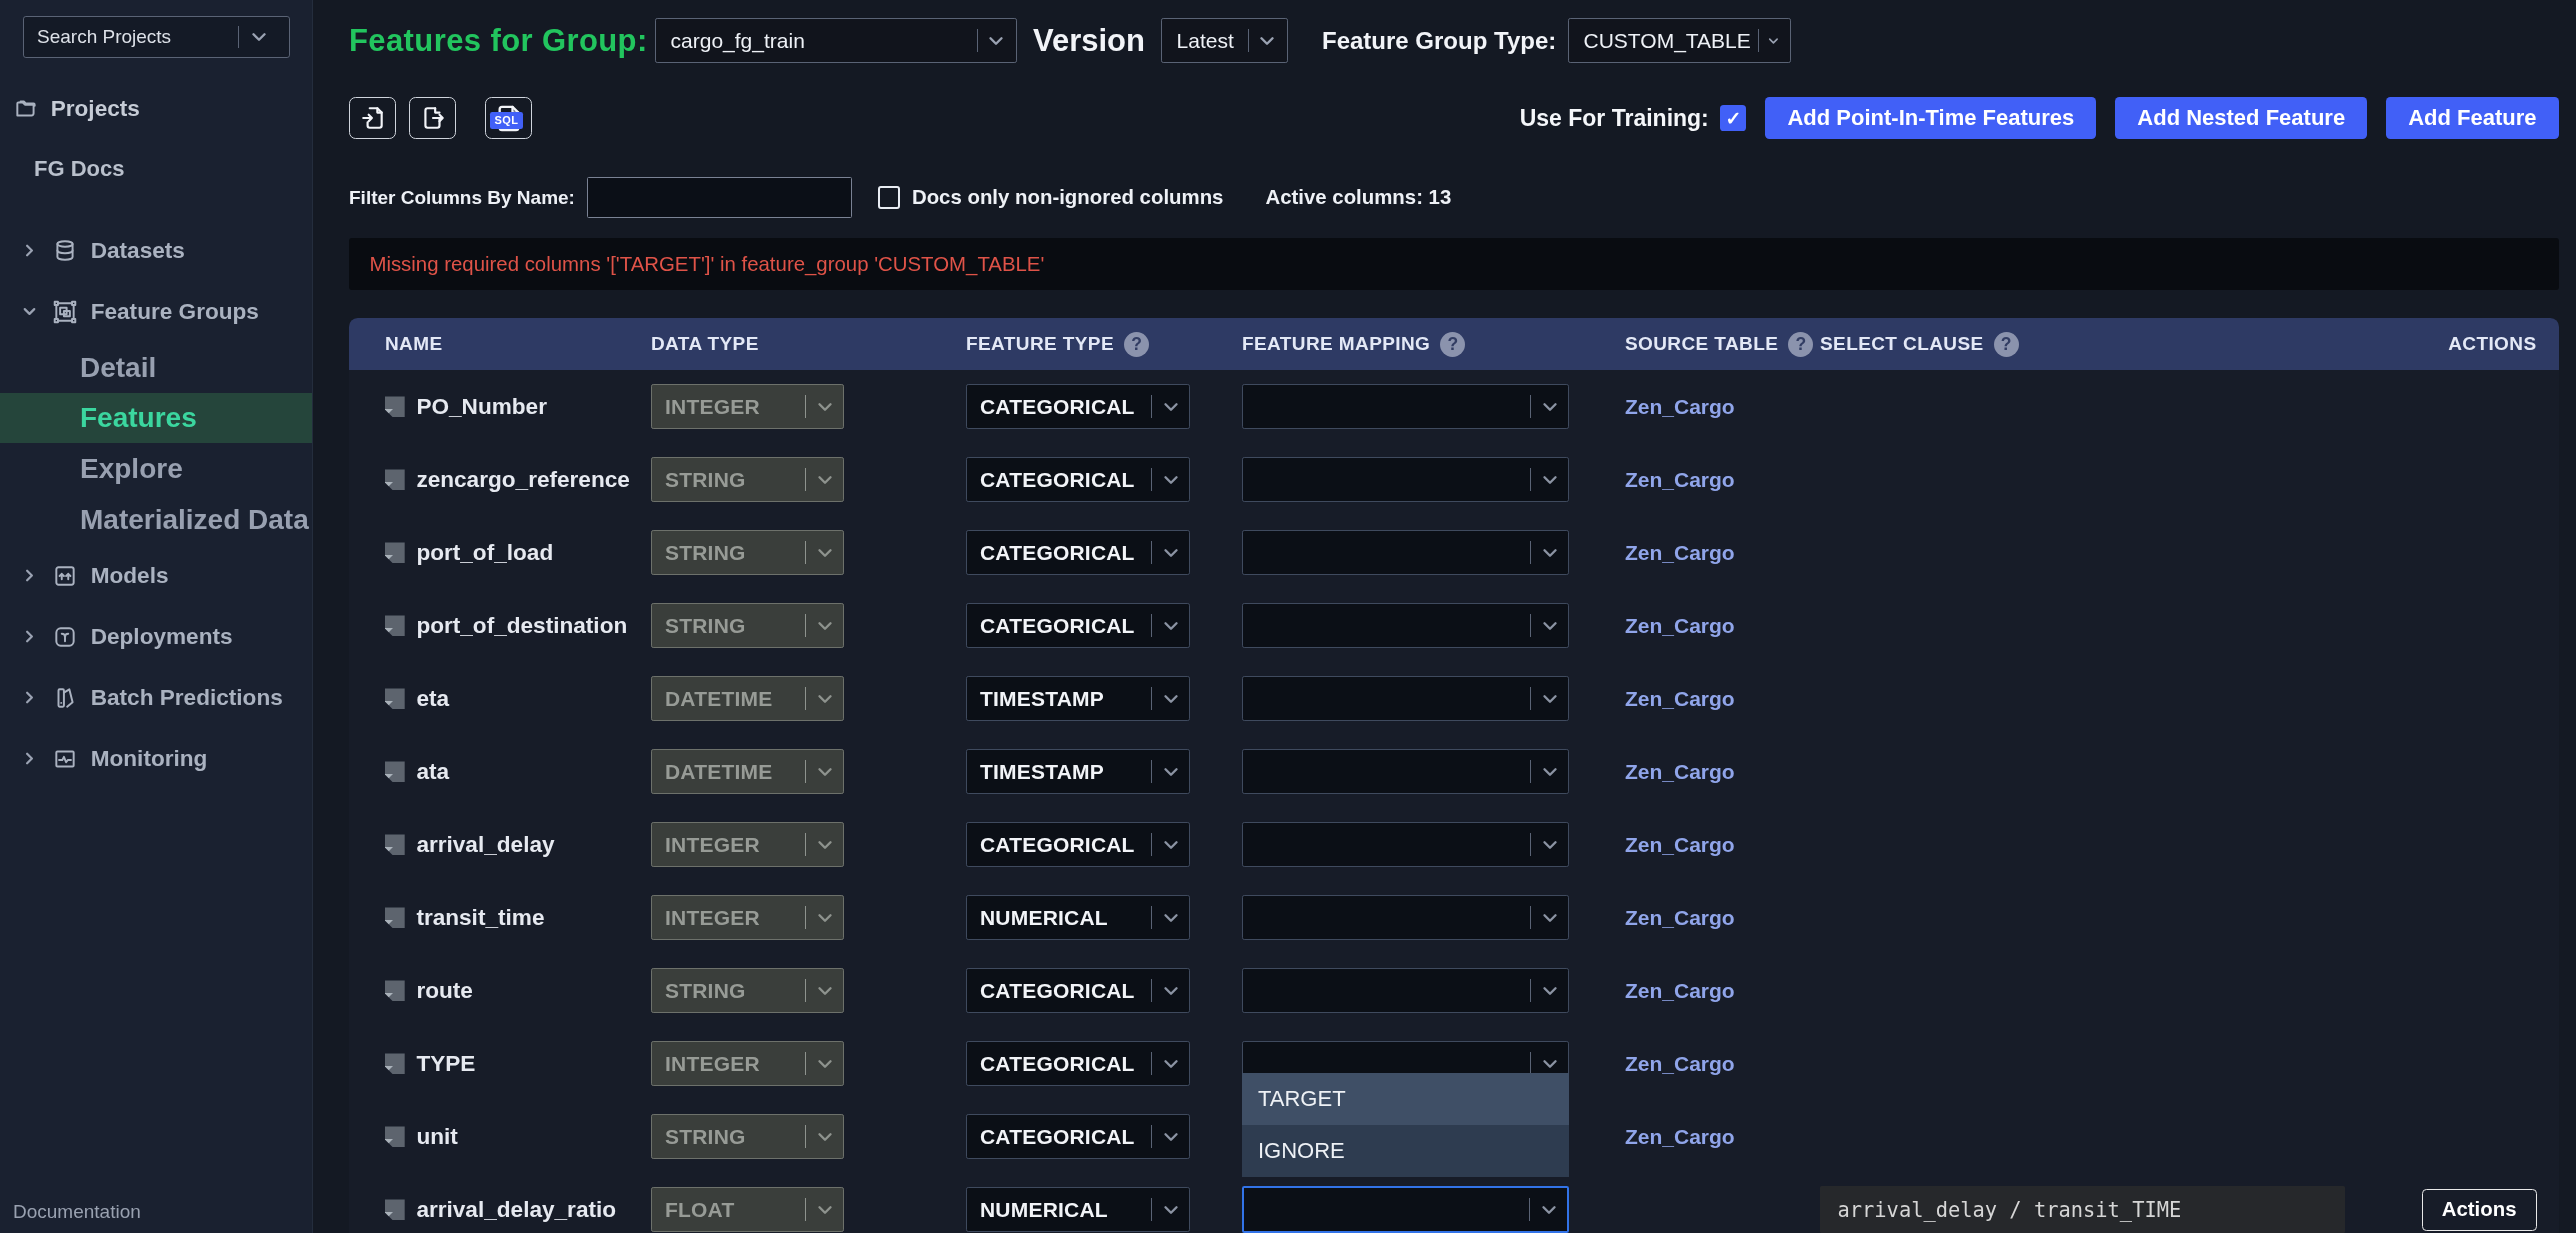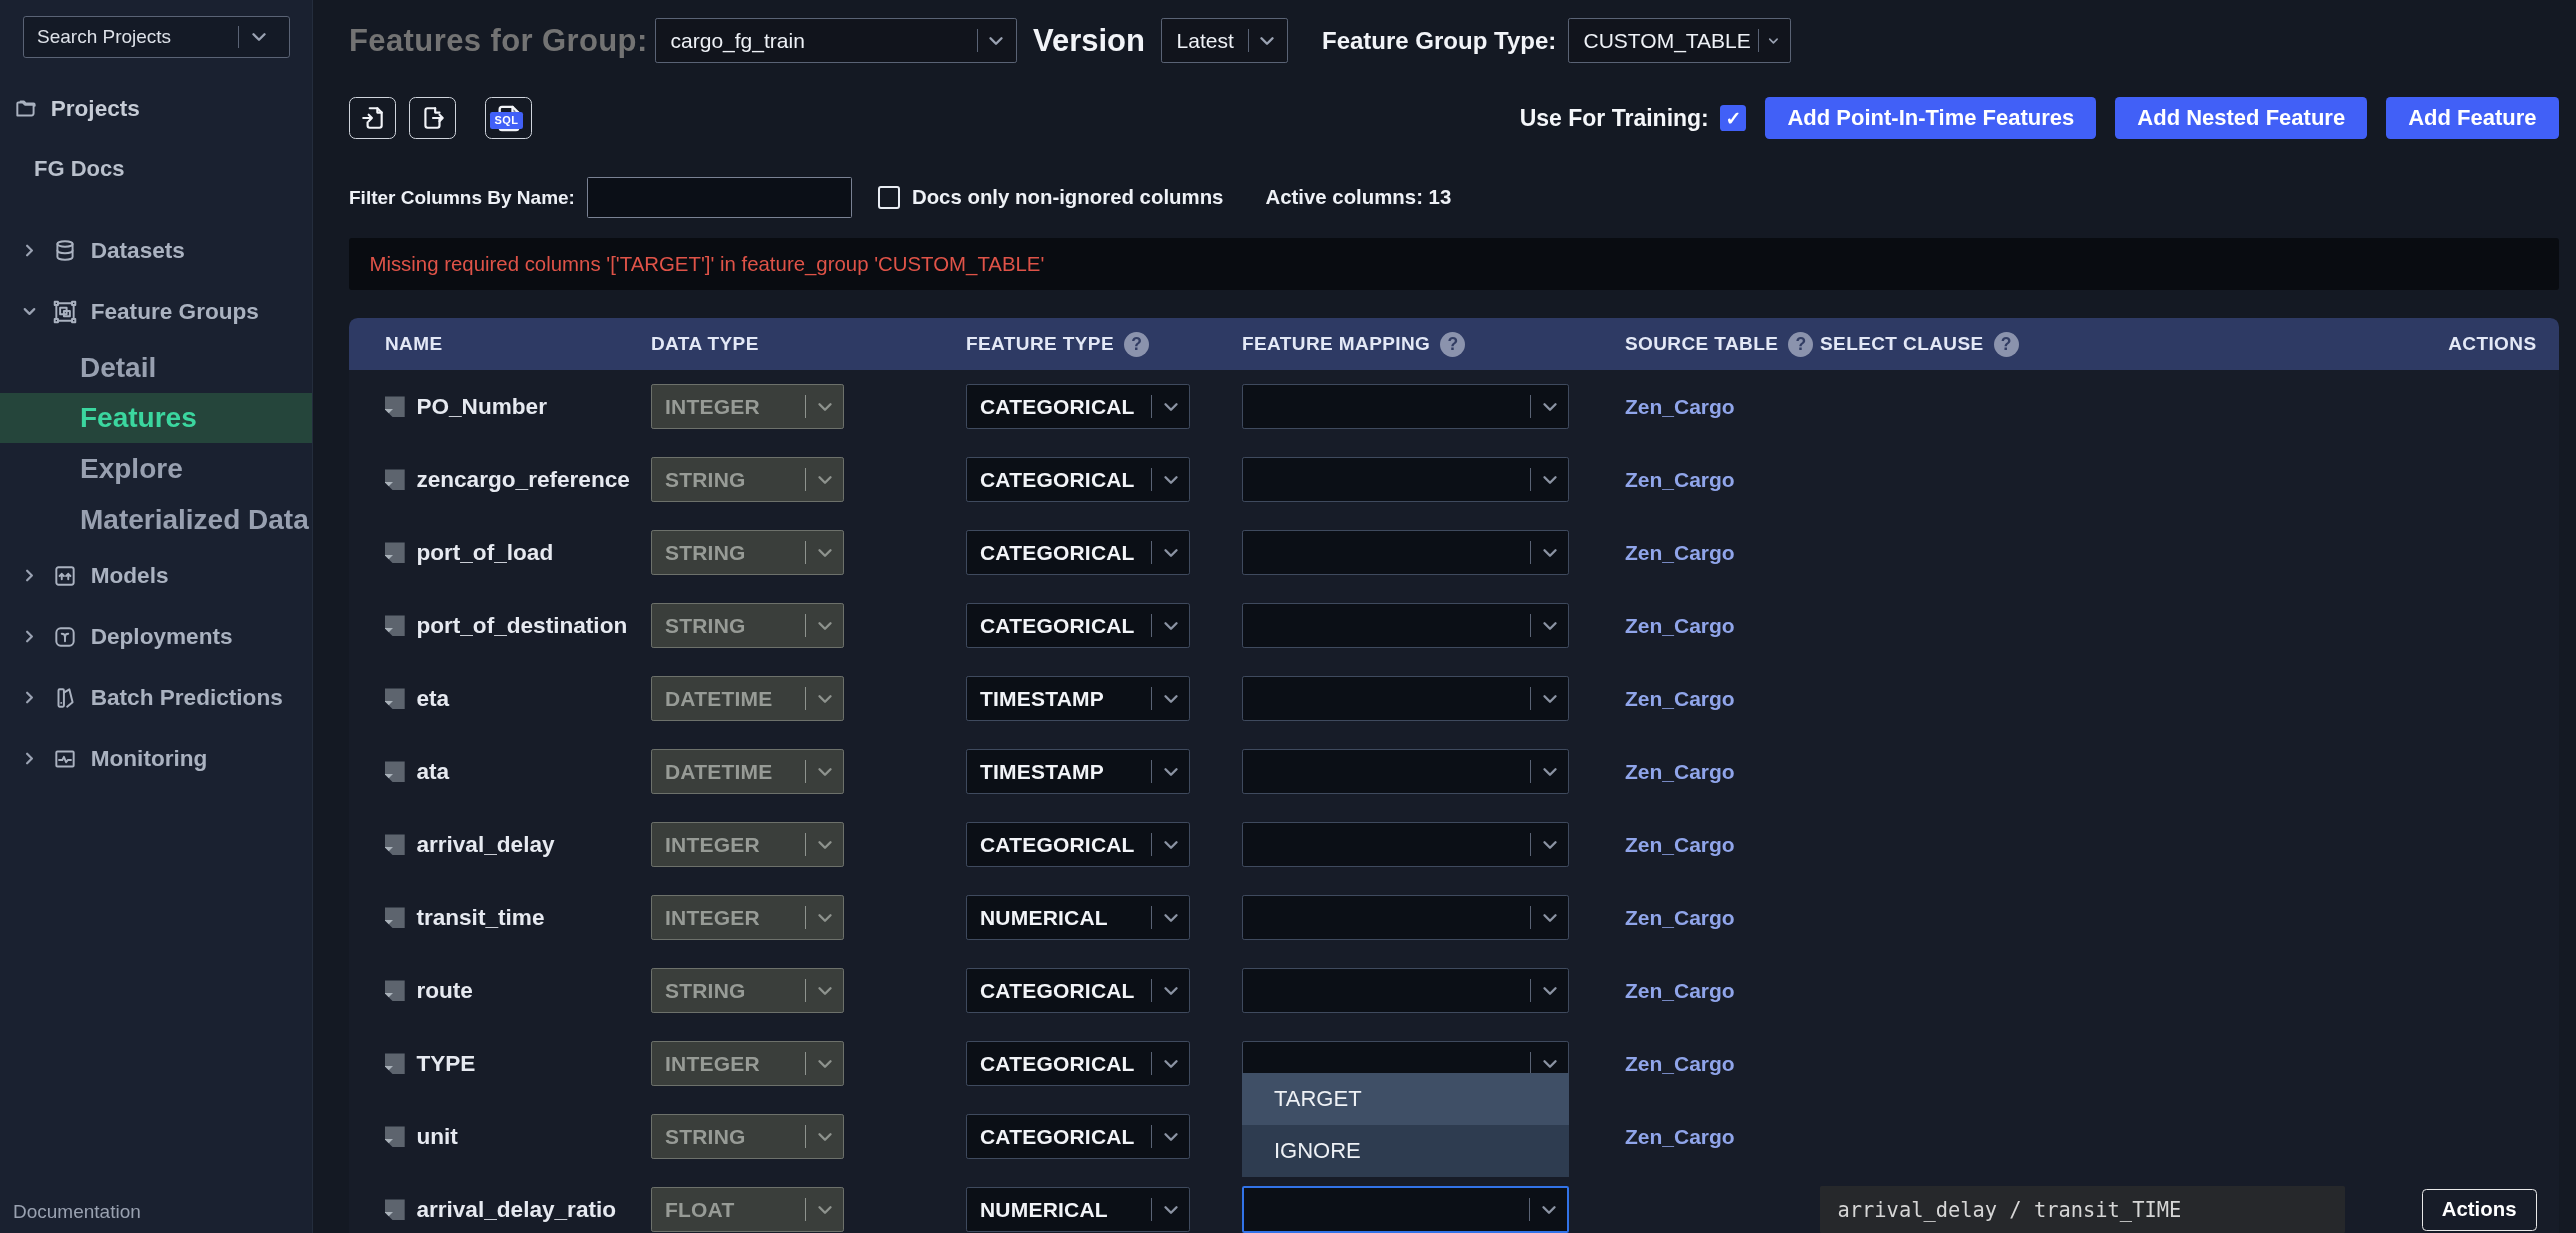--- a/index.html
+++ b/index.html
@@ -37,21 +37,21 @@
   .nav-child { height: 51px; display: flex; align-items: center; padding-left: 80px; cursor: pointer; }
   .nav-child .lbl { font-size: 28px; font-weight: bold; color: #98a0b0; }
   .nav-child.active { background: #25453b; height: 50px; }
   .nav-child.active .lbl { color: #3bd69f; }
   .side-footer { position: absolute; left: 13px; bottom: 10.2px; font-size: 19px; color: #99a1b0; cursor: pointer; }
 
   
   main { flex: 1; padding: 0 17.5px 0 36px; position: relative; }
 
   .hdr-row { margin-top: 18px; display: flex; align-items: center; }
-  .page-title { font-size: 31px; font-weight: bold; color: #737373; letter-spacing: 0.4px; }
+  .page-title { font-size: 31px; font-weight: bold; color: #22c55e; letter-spacing: 0.4px; }
   .hsel {
     height: 45px; background: #11141c; border: 1.5px solid #5a6375; border-radius: 2.2px;
     display: flex; align-items: center; padding: 0 8.7px 0 14.6px; cursor: pointer;
   }
   .hsel .sel-val { flex: 1; font-size: 21px; color: #eef1f6; }
   .sel-div { width: 1.5px; height: 23px; background: #5a6375; margin: 0 7.3px; }
   .grp-sel { width: 362px; margin-left: 7.3px; }
   .ver-lbl { font-size: 31px; font-weight: bold; color: #f2f4f8; margin-left: 16px; }
   .ver-sel { width: 127px; margin-left: 16px; }
   .fgt-lbl { font-size: 24px; font-weight: bold; color: #f2f4f8; margin-left: 34px; }
@@ -130,21 +130,21 @@
   .sel .sel-val { flex: 1; font-size: 21px; font-weight: bold; color: #f2f4f8; letter-spacing: 0.2px;
     white-space: nowrap; overflow: hidden; }
   .sel .sel-chev { width: 22px; height: 22px; stroke: #8b93a3; fill: none; stroke-width: 2.6; stroke-linecap: round; stroke-linejoin: round; flex: 0 0 22px; }
   .sel.disabled { background: #3a3e3b; border-color: #6d716b; cursor: default; }
   .sel.disabled .sel-val { color: #979b96; font-weight: bold; }
   .sel.disabled .sel-div { background: #8e938e; }
   .sel.disabled .sel-chev { stroke: #8e938e; }
   .sel.focused { border: 2.2px solid #3273e8; height: 47px; }
   .fmap-cell { position: relative; height: 100%; display: flex; align-items: center; }
   .dd-menu { position: absolute; left: 0; top: 46px; width: 100%; z-index: 40; }
-  .dd-item { height: 52px; display: flex; align-items: center; padding-left: 32px;
+  .dd-item { height: 52px; display: flex; align-items: center; padding-left: 16px;
     font-size: 22px; color: #eef1f5; background: #2e3c50; cursor: pointer; }
   .dd-item.hl { background: #3f4f66; }
   .stable-link { font-size: 21px; font-weight: bold; color: #90a5ea; text-decoration: none; cursor: pointer; }
   .chip { width: 100%; height: 47px; background: #26282b; border-radius: 1.5px; display: flex; align-items: center;
     padding: 0 17.5px; font-family: "DejaVu Sans Mono", monospace; font-size: 20.4px; color: #d6d6d6; }
   .actions-cell { display: flex; justify-content: flex-end; }
   .btn-actions {
     height: 42px; padding: 0 19px; background: transparent; border: 1.5px solid #e8e8e8; border-radius: 4.4px;
     color: #fff; font-size: 20.4px; font-weight: bold; cursor: pointer; font-family: "Liberation Sans", sans-serif;
   }

